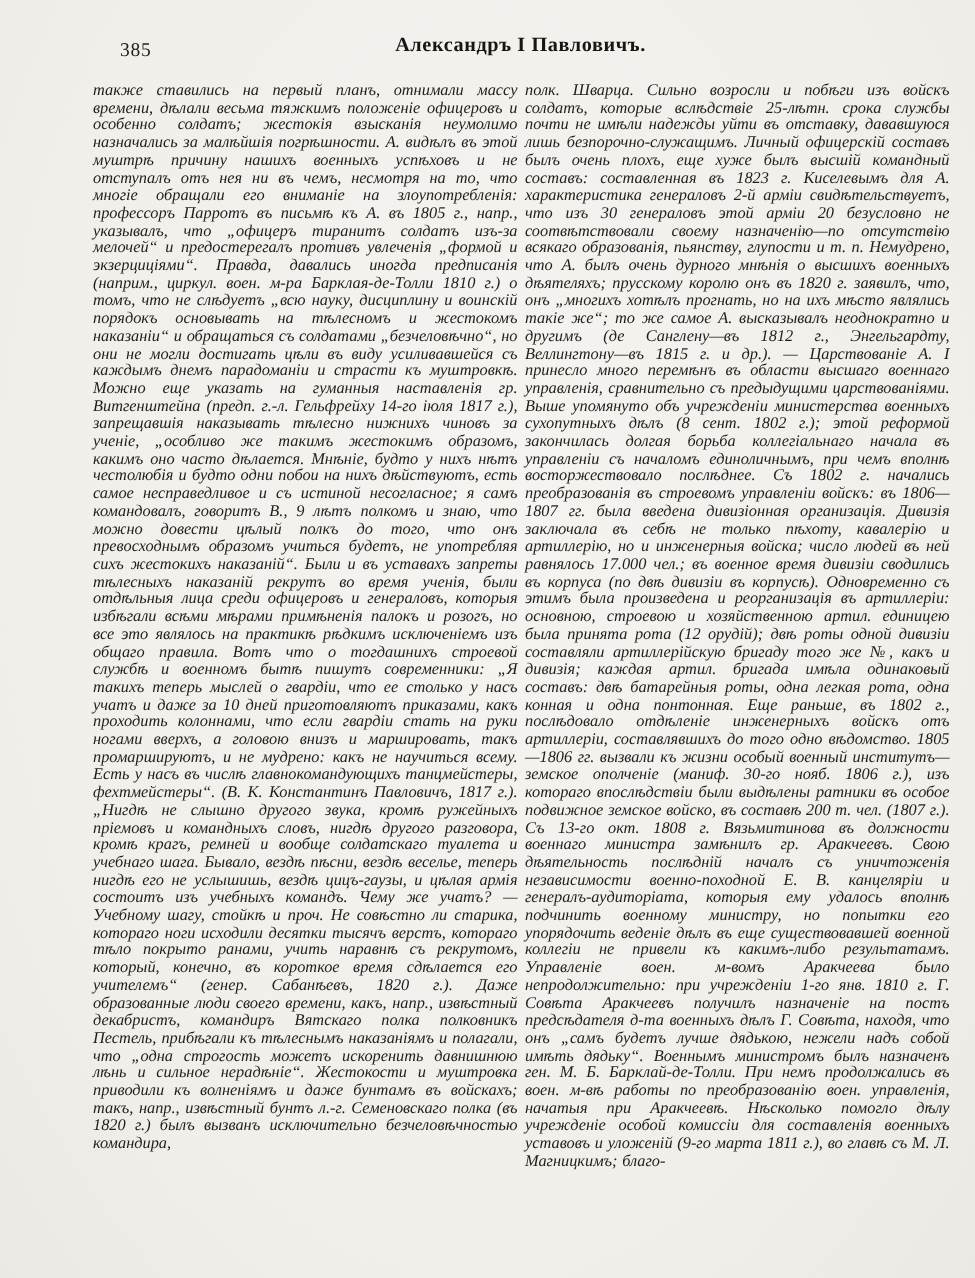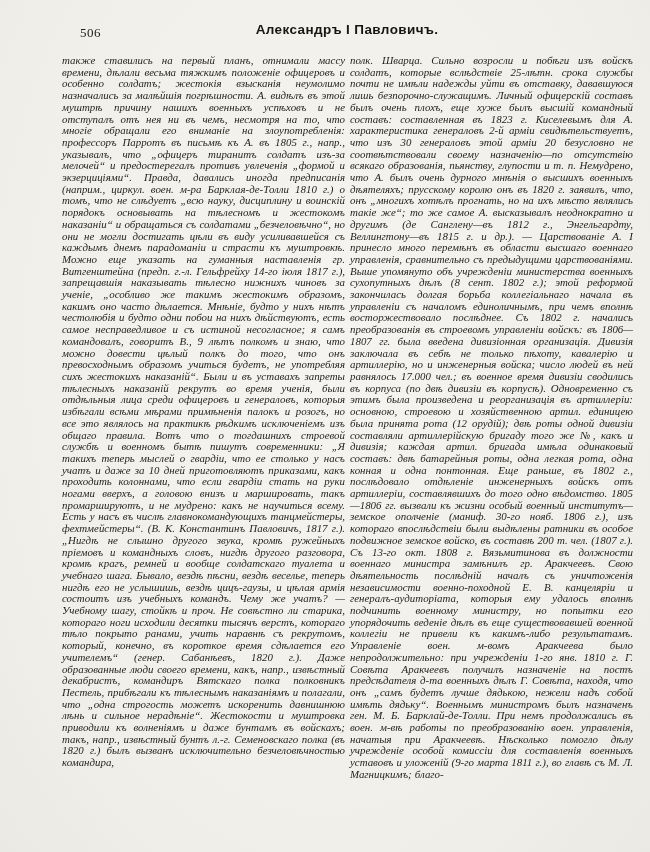--- a/index.html
+++ b/index.html
@@ -28,21 +28,21 @@
     position: absolute;
     left: 18px;
     top: 3px;
     font-size: 13px;
     letter-spacing: 0.5px;
     color: #23211e;
   }
   .header-title {
     display: block;
     text-align: center;
-    font-family: Liberation Sans, sans-serif;
+    font-family: Liberation Serif, serif;
     font-weight: bold;
     font-size: 13.5px;
     letter-spacing: 0.4px;
     color: #181613;
   }
   .body-columns {
     position: absolute;
     top: 55px;
     left: 62px;
     width: 572px;
@@ -57,20 +57,20 @@
     word-spacing: 0.4px;
     color: #201e1b;
     font-style: italic;
   }
 </style>
 </head>
 <body>
 
 <div class="page">
   <div class="header">
-    <span class="page-number">506</span>
+    <span class="page-number">385</span>
     <span class="header-title">Александръ I Павловичъ.</span>
   </div>
   <div class="body-columns">
     <div class="column">также ставились на первый планъ, отнимали массу времени, дѣлали весьма тяжкимъ положеніе офицеровъ и особенно солдатъ; жестокія взысканія неумолимо назначались за малѣйшія погрѣшности. А. видѣлъ въ этой муштрѣ причину нашихъ военныхъ успѣховъ и не отступалъ отъ нея ни въ чемъ, несмотря на то, что многіе обращали его вниманіе на злоупотребленія: профессоръ Парротъ въ письмѣ къ А. въ 1805 г., напр., указывалъ, что „офицеръ тиранитъ солдатъ изъ-за мелочей“ и предостерегалъ противъ увлеченія „формой и экзерциціями“. Правда, давались иногда предписанія (наприм., циркул. воен. м-ра Барклая-де-Толли 1810 г.) о томъ, что не слѣдуетъ „всю науку, дисциплину и воинскій порядокъ основывать на тѣлесномъ и жестокомъ наказаніи“ и обращаться съ солдатами „безчеловѣчно“, но они не могли достигать цѣли въ виду усиливавшейся съ каждымъ днемъ парадоманіи и страсти къ муштровкѣ. Можно еще указать на гуманныя наставленія гр. Витгенштейна (предп. г.-л. Гельфрейху 14-го іюля 1817 г.), запрещавшія наказывать тѣлесно нижнихъ чиновъ за ученіе, „особливо же такимъ жестокимъ образомъ, какимъ оно часто дѣлается. Мнѣніе, будто у нихъ нѣтъ честолюбія и будто одни побои на нихъ дѣйствуютъ, есть самое несправедливое и съ истиной несогласное; я самъ командовалъ, говоритъ В., 9 лѣтъ полкомъ и знаю, что можно довести цѣлый полкъ до того, что онъ превосходнымъ образомъ учиться будетъ, не употребляя сихъ жестокихъ наказаній“. Были и въ уставахъ запреты тѣлесныхъ наказаній рекрутъ во время ученія, были отдѣльныя лица среди офицеровъ и генераловъ, которыя избѣгали всѣми мѣрами примѣненія палокъ и розогъ, но все это являлось на практикѣ рѣдкимъ исключеніемъ изъ общаго правила. Вотъ что о тогдашнихъ строевой службѣ и военномъ бытѣ пишутъ современники: „Я такихъ теперь мыслей о гвардіи, что ее столько у насъ учатъ и даже за 10 дней приготовляютъ приказами, какъ проходить колоннами, что если гвардіи стать на руки ногами вверхъ, а головою внизъ и маршировать, такъ промаршируютъ, и не мудрено: какъ не научиться всему. Есть у насъ въ числѣ главнокомандующихъ танцмейстеры, фехтмейстеры“. (В. К. Константинъ Павловичъ, 1817 г.). „Нигдѣ не слышно другого звука, кромѣ ружейныхъ пріемовъ и командныхъ словъ, нигдѣ другого разговора, кромѣ крагъ, ремней и вообще солдатскаго туалета и учебнаго шага. Бывало, вездѣ пѣсни, вездѣ веселье, теперь нигдѣ его не услышишь, вездѣ цицъ-гаузы, и цѣлая армія состоитъ изъ учебныхъ командъ. Чему же учатъ? — Учебному шагу, стойкѣ и проч. Не совѣстно ли старика, котораго ноги исходили десятки тысячъ верстъ, котораго тѣло покрыто ранами, учить наравнѣ съ рекрутомъ, который, конечно, въ короткое время сдѣлается его учителемъ“ (генер. Сабанѣевъ, 1820 г.). Даже образованные люди своего времени, какъ, напр., извѣстный декабристъ, командиръ Вятскаго полка полковникъ Пестель, прибѣгали къ тѣлеснымъ наказаніямъ и полагали, что „одна строгость можетъ искоренить давнишнюю лѣнь и сильное нерадѣніе“. Жестокости и муштровка приводили къ волненіямъ и даже бунтамъ въ войскахъ; такъ, напр., извѣстный бунтъ л.-г. Семеновскаго полка (въ 1820 г.) былъ вызванъ исключительно безчеловѣчностью командира,</div>
     <div class="column">полк. Шварца. Сильно возросли и побѣги изъ войскъ солдатъ, которые вслѣдствіе 25-лѣтн. срока службы почти не имѣли надежды уйти въ отставку, дававшуюся лишь безпорочно-служащимъ. Личный офицерскій составъ былъ очень плохъ, еще хуже былъ высшій командный составъ: составленная въ 1823 г. Киселевымъ для А. характеристика генераловъ 2-й арміи свидѣтельствуетъ, что изъ 30 генераловъ этой арміи 20 безусловно не соотвѣтствовали своему назначенію—по отсутствію всякаго образованія, пьянству, глупости и т. п. Немудрено, что А. былъ очень дурного мнѣнія о высшихъ военныхъ дѣятеляхъ; прусскому королю онъ въ 1820 г. заявилъ, что, онъ „многихъ хотѣлъ прогнать, но на ихъ мѣсто являлись такіе же“; то же самое А. высказывалъ неоднократно и другимъ (де Санглену—въ 1812 г., Энгельгардту, Веллингтону—въ 1815 г. и др.). — Царствованіе А. I принесло много перемѣнъ въ области высшаго военнаго управленія, сравнительно съ предыдущими царствованіями. Выше упомянуто объ учрежденіи министерства военныхъ сухопутныхъ дѣлъ (8 сент. 1802 г.); этой реформой закончилась долгая борьба коллегіальнаго начала въ управленіи съ началомъ единоличнымъ, при чемъ вполнѣ восторжествовало послѣднее. Съ 1802 г. начались преобразованія въ строевомъ управленіи войскъ: въ 1806—1807 гг. была введена дивизіонная организація. Дивизія заключала въ себѣ не только пѣхоту, кавалерію и артиллерію, но и инженерныя войска; число людей въ ней равнялось 17.000 чел.; въ военное время дивизіи сводились въ корпуса (по двѣ дивизіи въ корпусѣ). Одновременно съ этимъ была произведена и реорганизація въ артиллеріи: основною, строевою и хозяйственною артил. единицею была принята рота (12 орудій); двѣ роты одной дивизіи составляли артиллерійскую бригаду того же №, какъ и дивизія; каждая артил. бригада имѣла одинаковый составъ: двѣ батарейныя роты, одна легкая рота, одна конная и одна понтонная. Еще раньше, въ 1802 г., послѣдовало отдѣленіе инженерныхъ войскъ отъ артиллеріи, составлявшихъ до того одно вѣдомство. 1805—1806 гг. вызвали къ жизни особый военный институтъ—земское ополченіе (маниф. 30-го нояб. 1806 г.), изъ котораго впослѣдствіи были выдѣлены ратники въ особое подвижное земское войско, въ составѣ 200 т. чел. (1807 г.). Съ 13-го окт. 1808 г. Вязьмитинова въ должности военнаго министра замѣнилъ гр. Аракчеевъ. Свою дѣятельность послѣдній началъ съ уничтоженія независимости военно-походной Е. В. канцеляріи и генералъ-аудиторіата, которыя ему удалось вполнѣ подчинить военному министру, но попытки его упорядочить веденіе дѣлъ въ еще существовавшей военной коллегіи не привели къ какимъ-либо результатамъ. Управленіе воен. м-вомъ Аракчеева было непродолжительно: при учрежденіи 1-го янв. 1810 г. Г. Совѣта Аракчеевъ получилъ назначеніе на постъ предсѣдателя д-та военныхъ дѣлъ Г. Совѣта, находя, что онъ „самъ будетъ лучше дядькою, нежели надъ собой имѣть дядьку“. Военнымъ министромъ былъ назначенъ ген. М. Б. Барклай-де-Толли. При немъ продолжались въ воен. м-вѣ работы по преобразованію воен. управленія, начатыя при Аракчеевѣ. Нѣсколько помогло дѣлу учрежденіе особой комиссіи для составленія военныхъ уставовъ и уложеній (9-го марта 1811 г.), во главѣ съ М. Л. Магницкимъ; благо-</div>
   </div>
 </div>
 
 </body></html>

